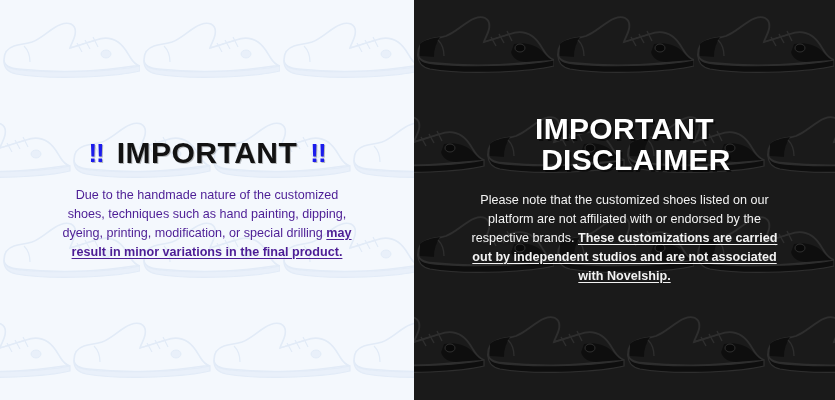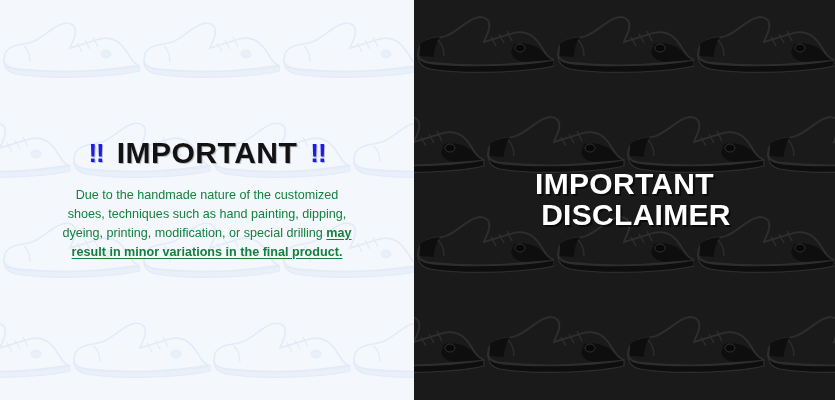--- a/index.html
+++ b/index.html
@@ -90,21 +90,21 @@
   #disclaimer-heading .hl2 { display: block; padding-left: 23px; }
 
   
   .body-copy {
     margin: 0 auto;
     font-size: 12.6px;
     line-height: 19px;
     font-weight: 400;
   }
   #attention-body {
-    color: #15803d;
+    color: #4c1d95;
     width: 296px;
     margin-top: 17px;
   }
   #disclaimer-body {
     color: #f3f3f3;
     width: 312px;
     margin-top: 15px;
   }
   .emph {
     font-weight: 700;
@@ -187,16 +187,17 @@
         <rect x="-20" y="-20" width="481" height="460" fill="url(#pat-d)"></rect>
       </svg>
     </div>
 
     <div class="content">
       <h1 class="heading" id="disclaimer-heading">
         <span class="hl1">IMPORTANT</span>
         <span class="hl2">DISCLAIMER</span>
       </h1>
 
+      <p class="body-copy" id="disclaimer-body"><span>Please note that the customized shoes listed on our platform are not affiliated with or endorsed by the respective brands. </span><span class="emph">These customizations are carried out by independent studios and are not associated with Novelship.</span></p>
     </div>
   </section>
 
 </div>
 
 </body></html>

